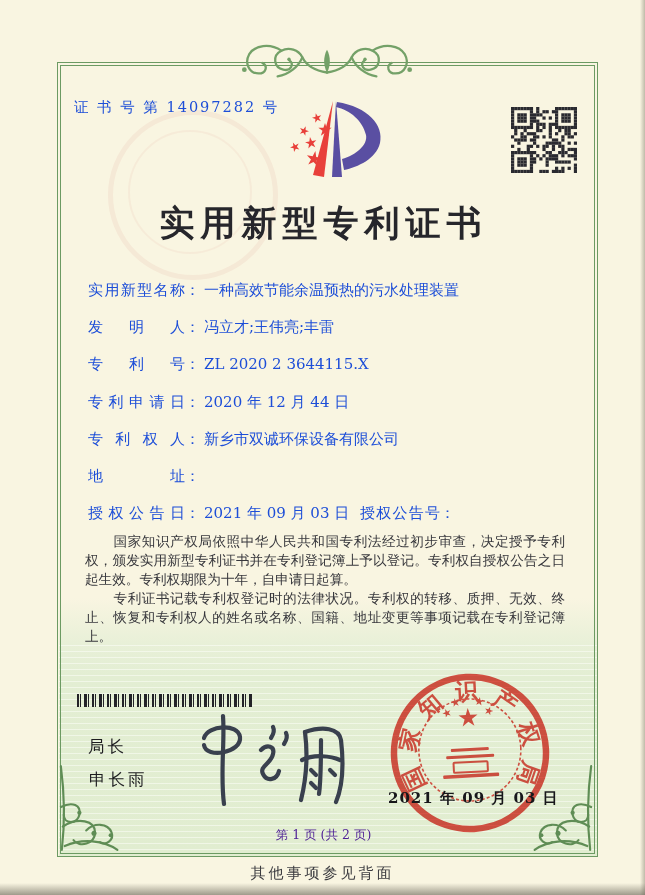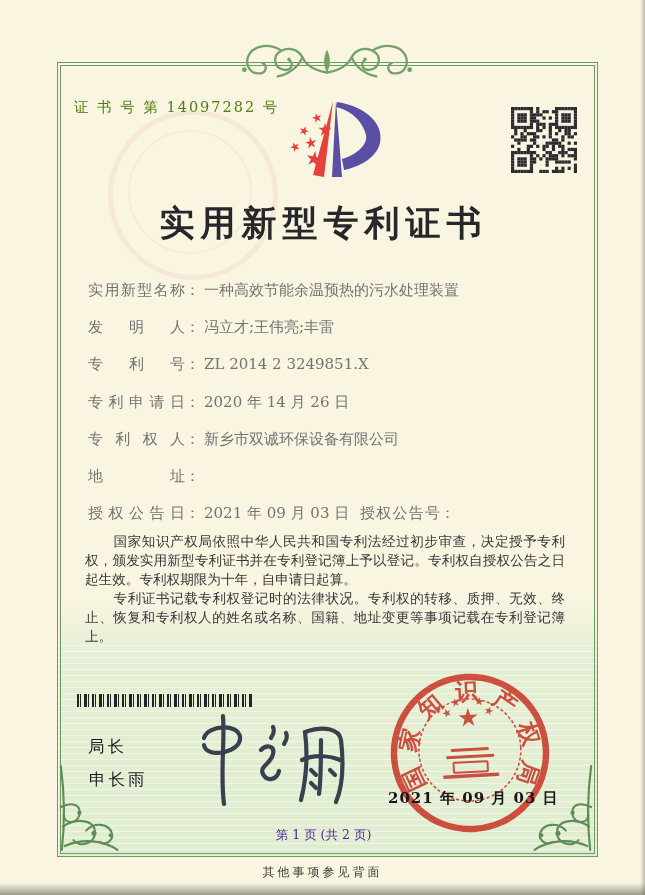--- a/index.html
+++ b/index.html
@@ -18,24 +18,24 @@
   
   .green-zone{position:absolute;left:59px;top:598px;width:538px;height:258px;
         background:linear-gradient(to bottom,rgba(229,239,214,0) 0%,rgba(229,239,214,.85) 18%,#e3eed3 30%,#e1edd0 100%);}
   .green-stripes{position:absolute;left:59px;top:645px;width:538px;height:210px;
         background:repeating-linear-gradient(to bottom,rgba(252,254,248,.55) 0 1px,rgba(252,254,248,0) 1px 6px);}
   
   .frame{position:absolute;left:57px;top:62px;width:533px;height:787px;
         border:4px double #6c9a62;}
   .ornament{position:absolute;pointer-events:none;}
   
-  .cert-no{position:absolute;left:74px;top:98px;font-size:14.5px;letter-spacing:2px;color:#4d7c0f;}
+  .cert-no{position:absolute;left:74px;top:98px;font-size:14.5px;letter-spacing:2px;color:#1d4ed8;}
   .title{position:absolute;left:57px;top:200px;width:533px;text-align:center;
         font-size:35px;font-weight:bold;letter-spacing:6px;color:#26262b;}
-  .fields{position:absolute;left:88px;top:281px;width:482px;font-size:15px;color:#737373;}
+  .fields{position:absolute;left:88px;top:281px;width:482px;font-size:15px;color:#1d4ed8;}
   .frow{height:37.2px;display:flex;align-items:flex-start;position:relative;white-space:nowrap;}
   .flabel{display:inline-block;width:97px;text-align:justify;text-align-last:justify;}
   .fvalue{margin-left:4px;text-align:center;}
   .pair2{position:absolute;left:248px;top:0;display:flex;margin-left:24px;}
   .pair2 .flabel{width:80px;}
   .paras{position:absolute;left:85px;top:532px;width:480px;font-size:13.6px;line-height:19px;
         text-align:justify;color:#37373c;}
   .paras p{margin:0;text-indent:2.1em;}
   .barcode{position:absolute;left:77px;top:694px;width:176px;height:13px;
         background:repeating-linear-gradient(90deg,#232328 0 2px,transparent 2px 3px,#232328 3px 4px,transparent 4px 7px,#232328 7px 10px,transparent 10px 11px,#232328 11px 12px,transparent 12px 15px);}
@@ -44,21 +44,21 @@
   .officer-name{position:absolute;left:89px;top:769px;font-size:16.5px;letter-spacing:3px;color:#1d1d20;
         font-family:"DejaVu Sans","Liberation Sans",sans-serif;font-weight:500;}
   .signature{position:absolute;left:193px;top:708px;width:162px;height:102px;}
   .seal{position:absolute;left:385px;top:668px;width:170px;height:170px;
         transform:rotate(-3deg);opacity:.92;mix-blend-mode:multiply;}
   .seal-date{position:absolute;left:388px;top:789px;font-size:15px;font-weight:bold;
         color:#17171a;letter-spacing:1px;z-index:5;}
   .page-info{position:absolute;left:57px;top:827px;width:533px;text-align:center;
         font-size:12.5px;color:#4c1d95;}
   .back-note{position:absolute;left:0;top:864px;width:645px;text-align:center;
-        font-size:12px;letter-spacing:3px;color:#3c3c40;}
+        font-size:15px;letter-spacing:3px;color:#3c3c40;}
   .qr{position:absolute;left:511px;top:107px;width:66px;height:66px;}
   .logo{position:absolute;left:280px;top:97px;width:115px;height:100px;}
 </style>
 </head>
 <body>
 
 <div class="page">
 
   <div class="bleed-ring"></div>
   <div class="bleed-ring2"></div>
@@ -363,26 +363,26 @@
         <span class="fvalue">一种高效节能余温预热的污水处理装置</span>
     </div>
     <div class="frow">
       <span class="flabel">发明人</span>
         <span>：</span>
         <span class="fvalue">冯立才;王伟亮;丰雷</span>
     </div>
     <div class="frow">
       <span class="flabel">专利号</span>
         <span>：</span>
-        <span class="fvalue">ZL 2014 2 3249851.X</span>
+        <span class="fvalue">ZL 2020 2 3644115.X</span>
     </div>
     <div class="frow">
       <span class="flabel">专利申请日</span>
         <span>：</span>
-        <span class="fvalue">2020 年 14 月 26 日</span>
+        <span class="fvalue">2020 年 12 月 44 日</span>
     </div>
     <div class="frow">
       <span class="flabel">专利权人</span>
         <span>：</span>
         <span class="fvalue">新乡市双诚环保设备有限公司</span>
     </div>
     <div class="frow">
       <span class="flabel">地址</span>
         <span>：</span>
     </div>

